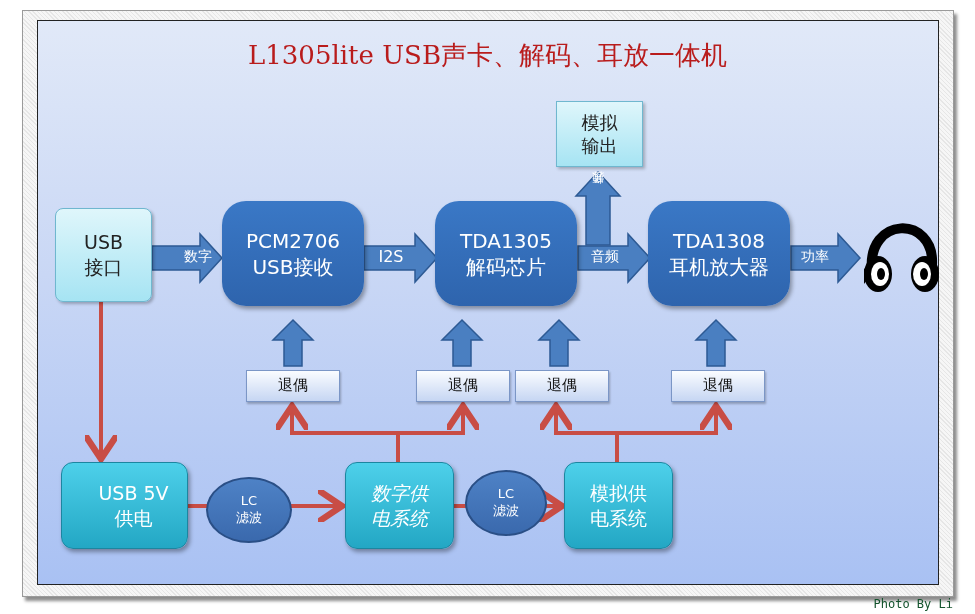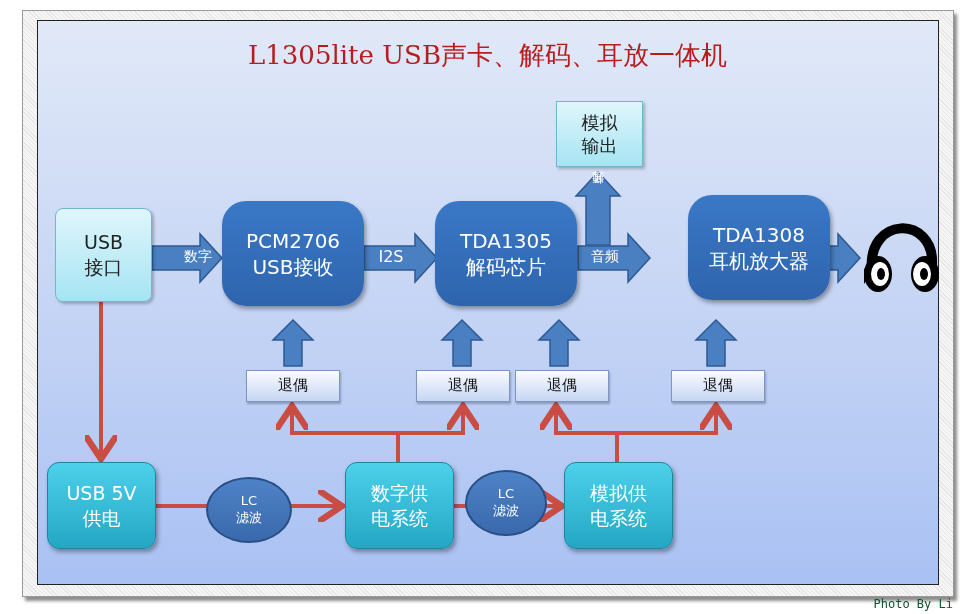--- a/index.html
+++ b/index.html
@@ -143,21 +143,21 @@
 <div class="box chip" style="left:222px;top:201px;width:142px;height:105px;">
   <span>PCM2706</span>
   <span>USB接收</span>
 </div>
 
 <div class="box chip" style="left:435px;top:201px;width:142px;height:105px;">
   <span>TDA1305</span>
   <span>解码芯片</span>
 </div>
 
-<div class="box chip" style="left:648px;top:195px;width:142px;height:105px;margin-left:40px;">
+<div class="box chip" style="left:648px;top:201px;width:142px;height:105px;">
   <span>TDA1308</span>
   <span>耳机放大器</span>
 </div>
 
 <div class="box lightbox" style="left:556px;top:101px;width:85px;height:64px;font-size:18px;">
   <span>模拟</span>
   <span>输出</span>
 </div>
 
 <div class="box decouple" style="left:246px;top:370px;width:92px;height:30px;">
@@ -166,31 +166,31 @@
 <div class="box decouple" style="left:416px;top:370px;width:92px;height:30px;">
   <span>退偶</span>
 </div>
 <div class="box decouple" style="left:515px;top:370px;width:92px;height:30px;">
   <span>退偶</span>
 </div>
 <div class="box decouple" style="left:671px;top:370px;width:92px;height:30px;">
   <span>退偶</span>
 </div>
 
-<div class="box power" style="left:47px;top:462px;width:107px;height:85px;">
+<div class="box power" style="left:61px;top:462px;width:107px;height:85px;padding-left:18px;">
   <span>USB 5V</span>
   <span>供电</span>
 </div>
 
 <div class="box filter" style="left:206px;top:477px;width:82px;height:62px;">
   <span>LC</span>
   <span>滤波</span>
 </div>
 
-<div class="box power" style="left:345px;top:462px;width:107px;height:85px;">
+<div class="box power" style="left:345px;top:462px;width:107px;height:85px;font-style:italic;">
   <span>数字供</span>
   <span>电系统</span>
 </div>
 
 <div class="box filter" style="left:465px;top:470px;width:78px;height:62px;">
   <span>LC</span>
   <span>滤波</span>
 </div>
 
 <div class="box power" style="left:564px;top:462px;width:107px;height:85px;">

